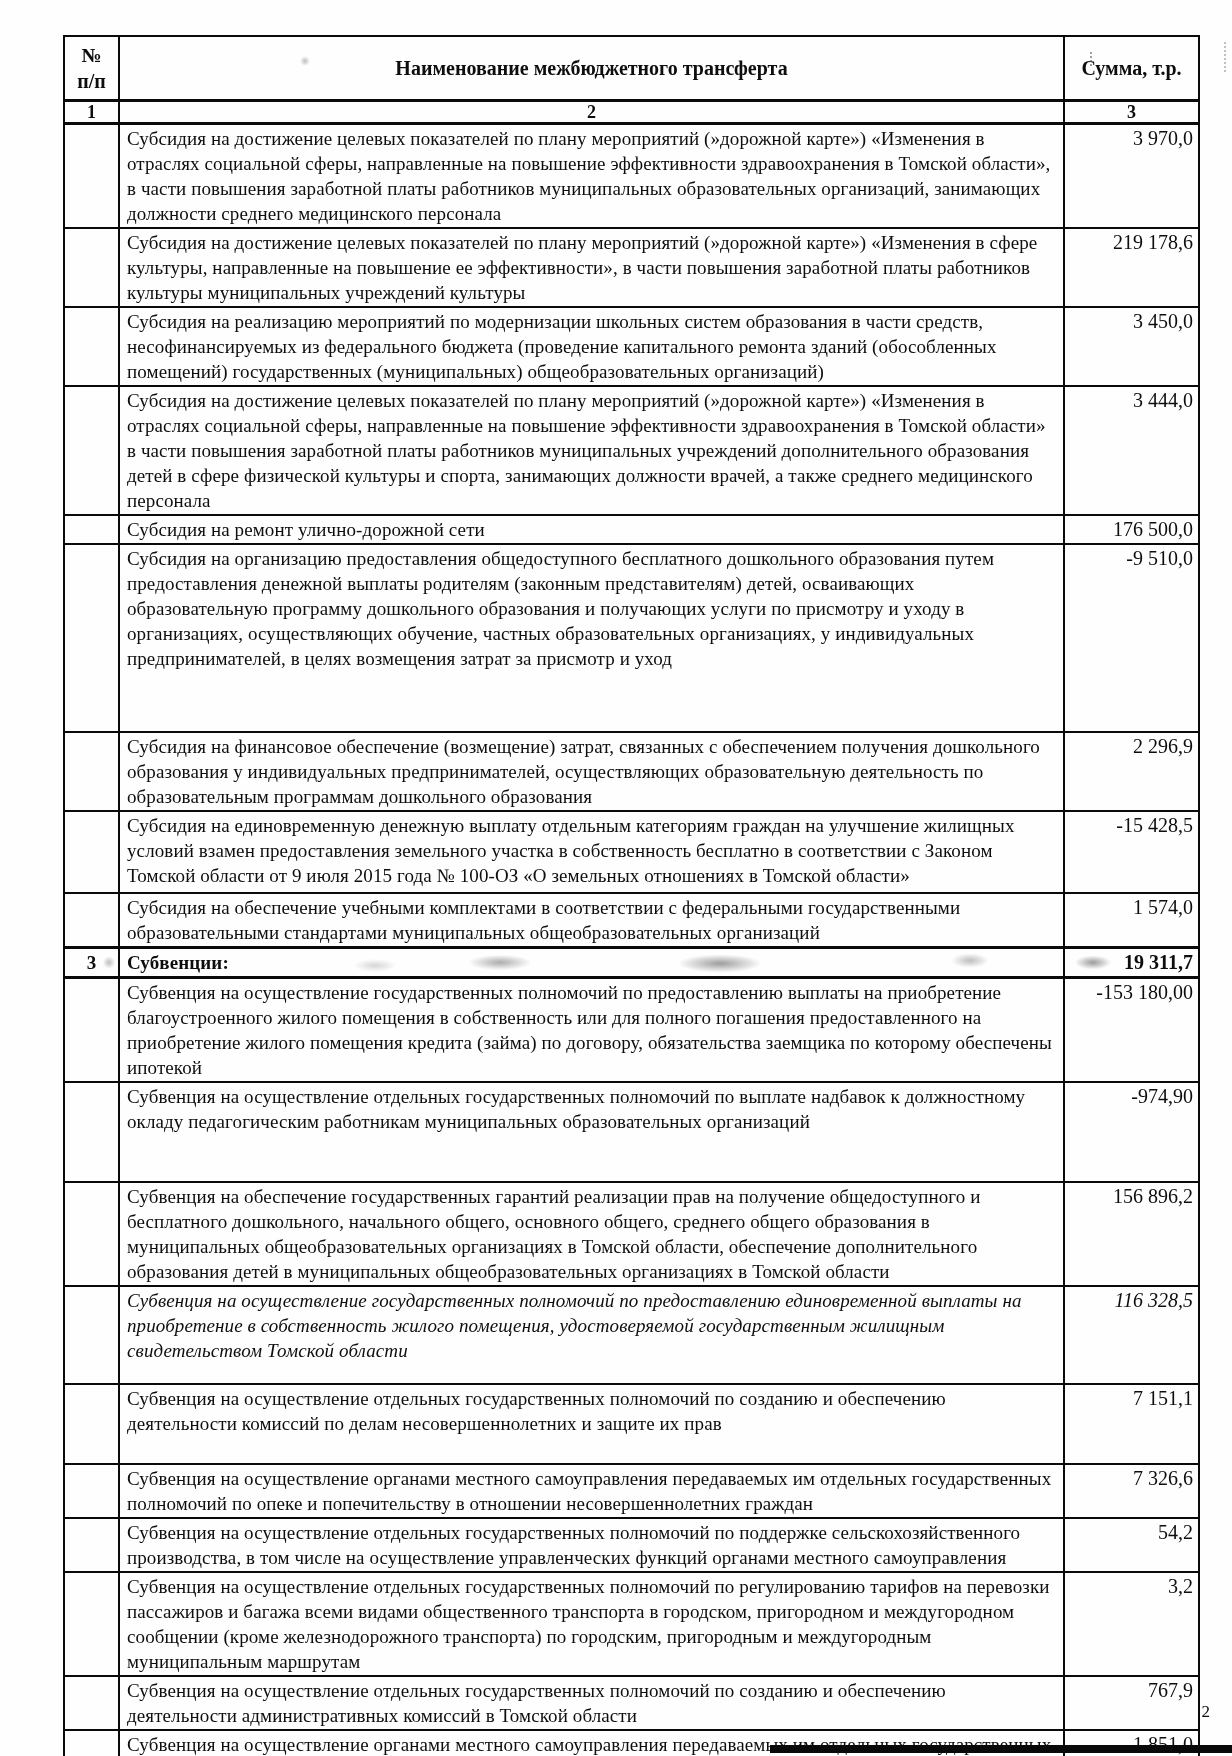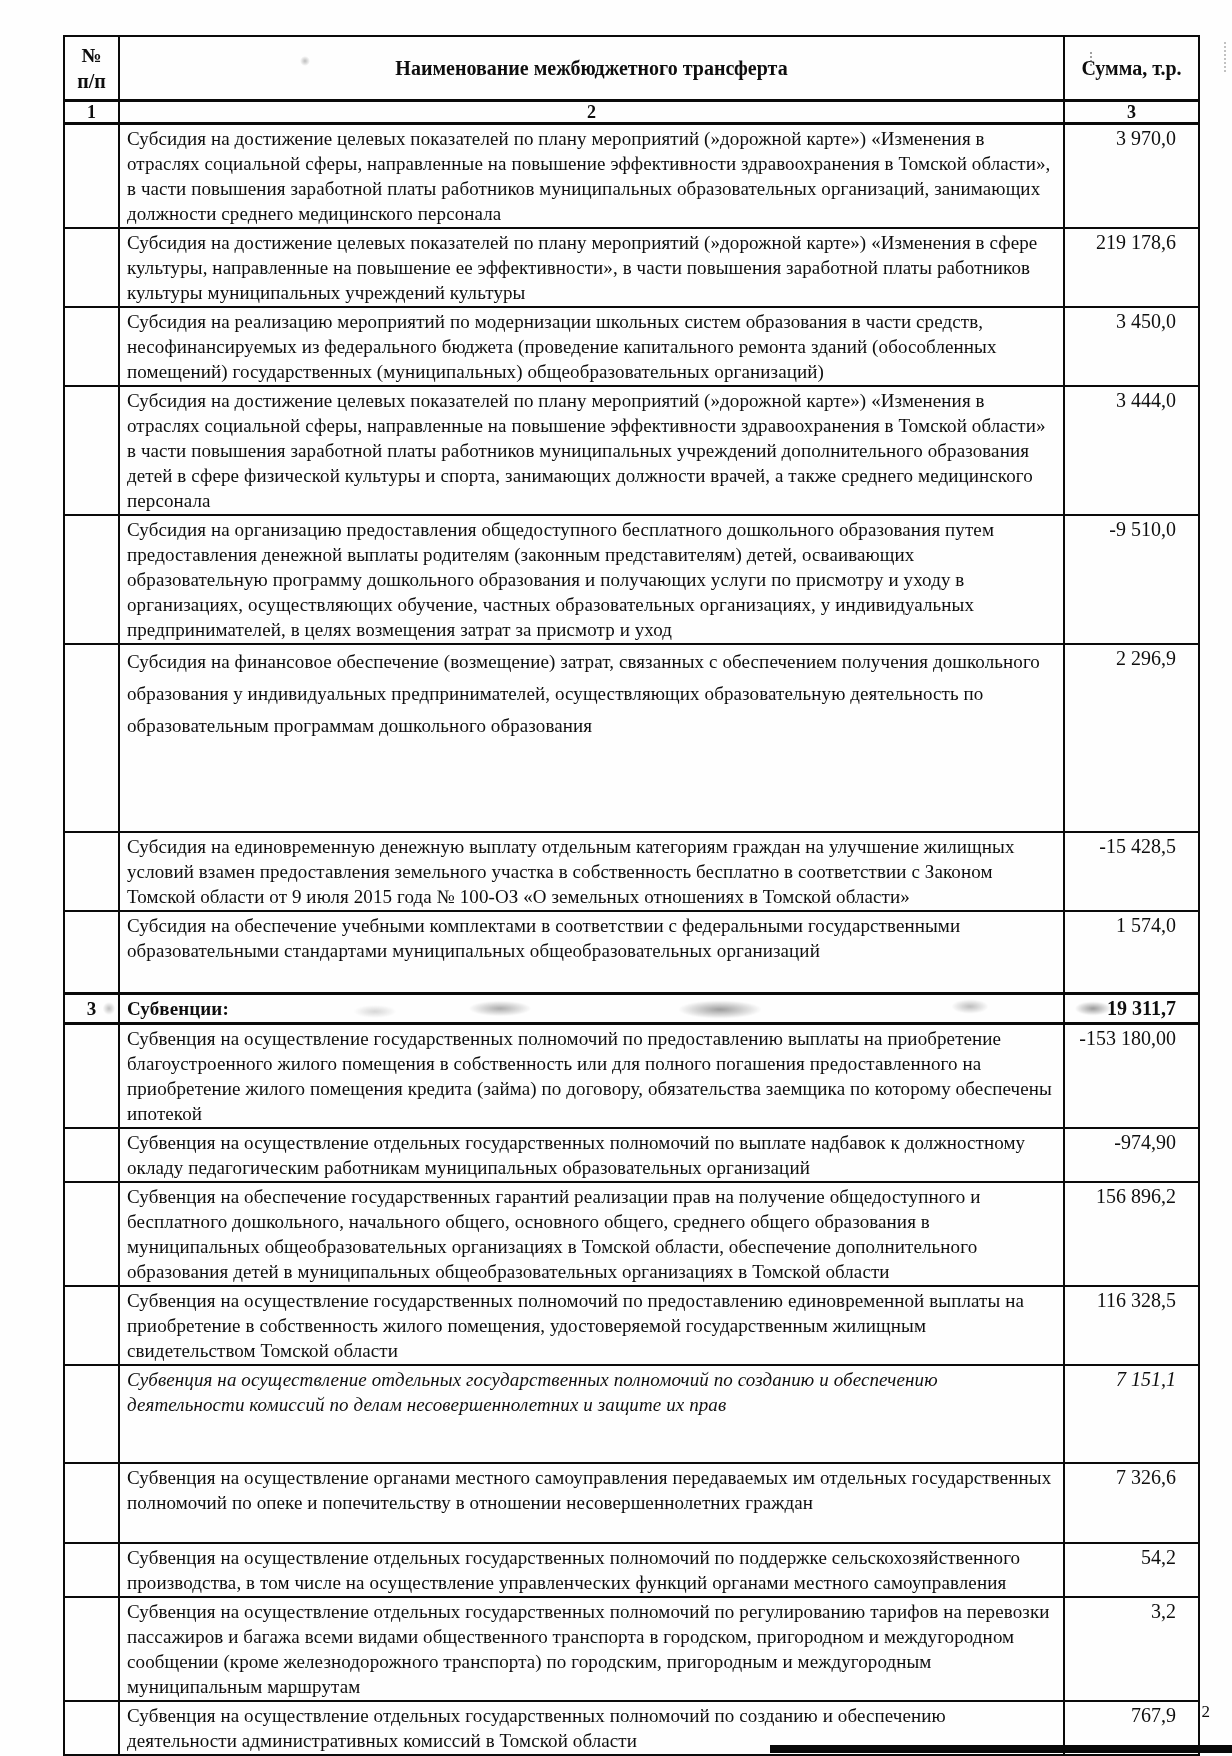--- a/index.html
+++ b/index.html
@@ -43,26 +43,26 @@
     font-weight:bold;
     border-bottom-width:3px;
     padding:0 4px;
   }
   tbody td{
     font-size:19px;
     line-height:25px;
   }
   tbody td.cnum{text-align:center;}
   tbody td.cname{padding-left:7px;padding-right:10px;letter-spacing:0.1px;margin-left:12px;}
-  tbody td.camt{text-align:right;white-space:nowrap;padding-right:22px;font-size:20px;}
+  tbody td.camt{text-align:right;white-space:nowrap;padding-right:5px;font-size:20px;}
   
   tbody tr:nth-child(1) td{height:92px;}
   tbody tr:nth-child(4) td{height:110px;}
   tbody tr:nth-child(6) td{height:184px;}
-  tbody tr:nth-child(6) td.cname{line-height:32px;}
+  tbody tr:nth-child(6) td.cname{line-height:25px;}
   tbody tr:nth-child(8) td{height:78px;border-radius:11px;}
   tbody tr:nth-child(12) td{height:96px;}
   tbody tr:nth-child(14) td{height:94px;font-style:italic;}
   tbody tr:nth-child(15) td{height:76px;}
   tbody tr:nth-child(20) td{height:96px;}
   tbody tr:nth-child(22) td{height:54px;}
   
   tbody tr.section td{font-weight:bold;border-top-width:3px;border-bottom-width:3px;}
   tbody tr.section td.cname{
     background-image:
@@ -134,20 +134,25 @@
           <td class="cname">Субсидия на реализацию мероприятий по модернизации школьных систем образования в части средств, несофинансируемых из федерального бюджета (проведение капитального ремонта зданий (обособленных помещений) государственных (муниципальных) общеобразовательных организаций)</td>
           <td class="camt">3 450,0</td>
         </tr>
         <tr>
           <td class="cnum"></td>
           <td class="cname">Субсидия на достижение целевых показателей по плану мероприятий (»дорожной карте») «Изменения в отраслях социальной сферы, направленные на повышение эффективности здравоохранения в Томской области» в части повышения заработной платы работников муниципальных учреждений дополнительного образования детей в сфере физической культуры и спорта, занимающих должности врачей, а также среднего медицинского персонала</td>
           <td class="camt">3 444,0</td>
         </tr>
         <tr>
           <td class="cnum"></td>
+          <td class="cname">Субсидия на ремонт улично-дорожной сети</td>
+          <td class="camt">176 500,0</td>
+        </tr>
+        <tr>
+          <td class="cnum"></td>
           <td class="cname">Субсидия на организацию предоставления общедоступного бесплатного дошкольного образования путем предоставления денежной выплаты родителям (законным представителям) детей, осваивающих образовательную программу дошкольного образования и получающих услуги по присмотру и уходу в организациях, осуществляющих обучение, частных образовательных организациях, у индивидуальных предпринимателей, в целях возмещения затрат за присмотр и уход</td>
           <td class="camt">-9 510,0</td>
         </tr>
         <tr>
           <td class="cnum"></td>
           <td class="cname">Субсидия на финансовое обеспечение (возмещение) затрат, связанных с обеспечением получения дошкольного образования у индивидуальных предпринимателей, осуществляющих образовательную деятельность по образовательным программам дошкольного образования</td>
           <td class="camt">2 296,9</td>
         </tr>
         <tr>
           <td class="cnum"></td>

